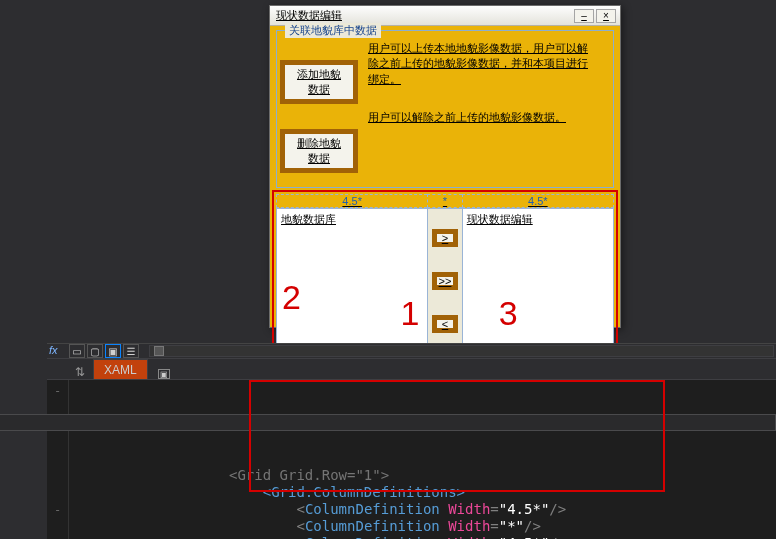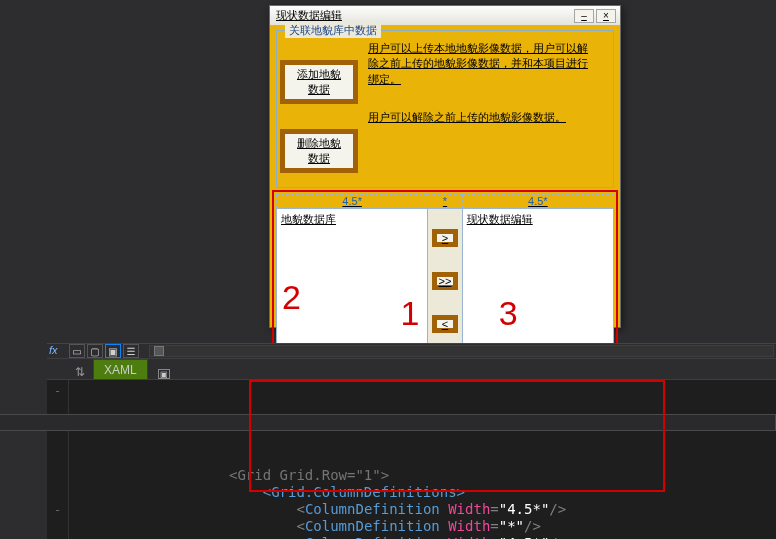--- a/index.html
+++ b/index.html
@@ -191,21 +191,21 @@
   .tabs {
     height:22px;
     background:#2d2d30;
     border-bottom:1px solid #3e3e42;
     display:flex; align-items:flex-end;
     padding-left:28px;
   }
   .tabs .arrow { font-size:12px; color:#999; margin-right:8px; }
   .tabs .tab {
     height:20px;
-    background:#4d7c0f;
+    background:#c2410c;
     padding:0 10px;
     display:flex; align-items:center;
     color:#ccc;
     border-top:1px solid #3e3e42;
     border-left:1px solid #3e3e42;
     border-right:1px solid #3e3e42;
     font-size:12px;
     gap:6px;
   }
   .tabs .tabicon { width:12px; height:10px; border:1px solid #888; font-size:8px; display:flex; align-items:center; justify-content:center; margin-left:10px; }

